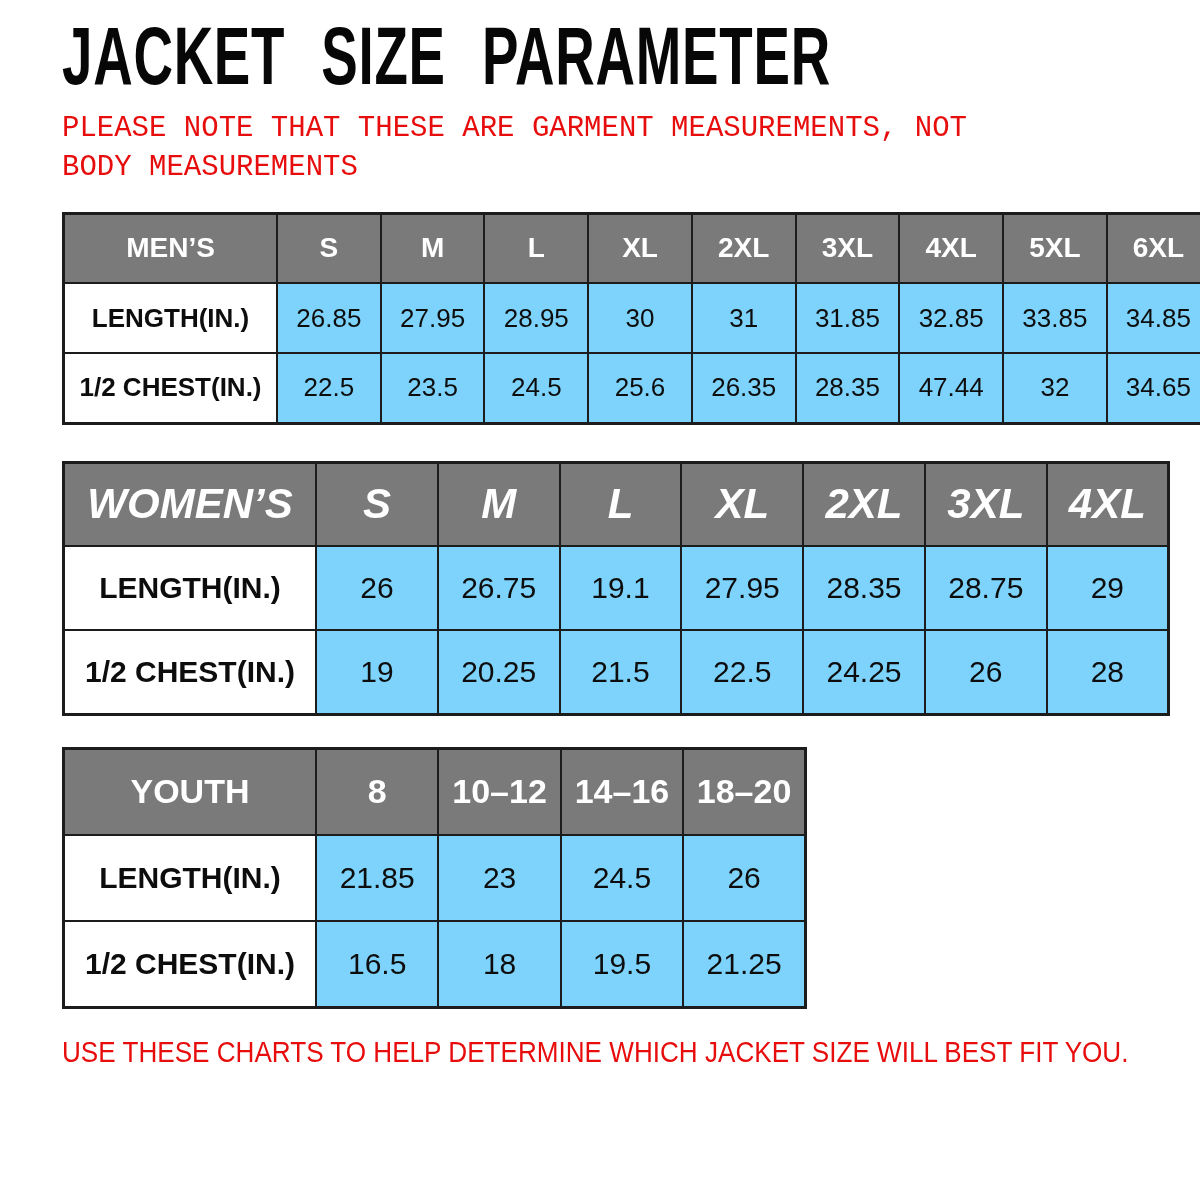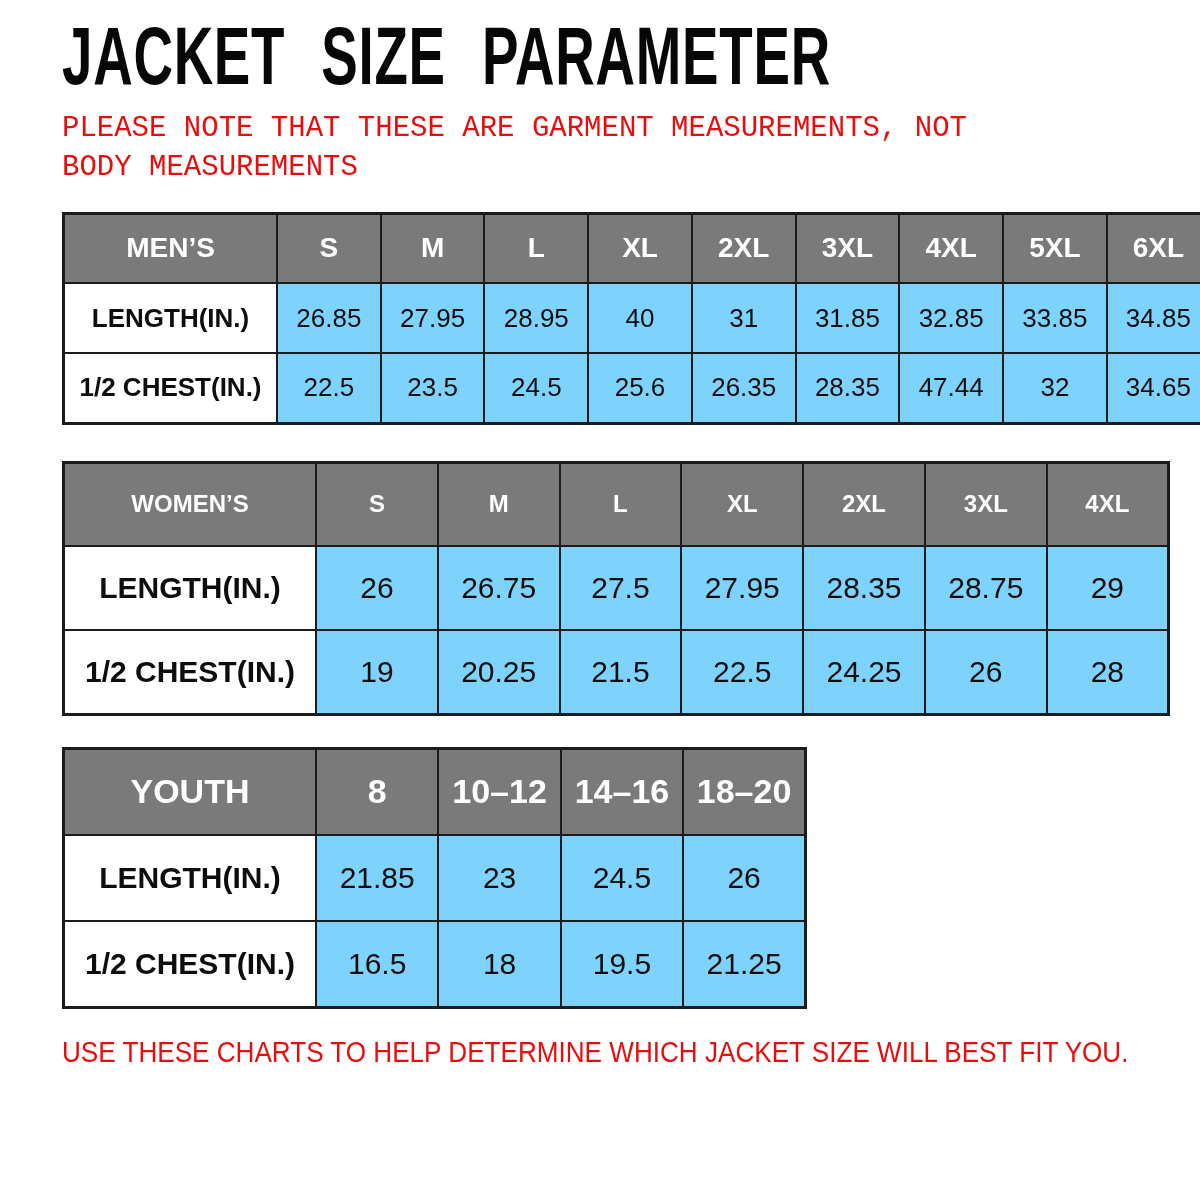--- a/index.html
+++ b/index.html
@@ -28,21 +28,21 @@
   .size-table thead th{background:#7a7a7a;color:#ffffff;font-weight:bold;}
   .size-table tbody th{background:#ffffff;font-weight:bold;color:#0d0d0d;}
   .size-table td{font-weight:400;color:#0d0d0d;}
 
   .men{width:1150px;margin-top:24px;}
   .men thead tr{height:70px;font-size:28px;}
   .men tbody tr{height:70px;font-size:26px;}
   .men .label-col{width:211px;}
 
   .women{width:1108px;margin-top:36px;}
-  .women thead tr{height:84px;font-size:24px;}
+  .women thead tr{height:84px;font-size:42px;font-style:italic;}
   .women tbody tr{height:84px;font-size:30px;}
   .women .label-col{width:250px;}
 
   .youth{width:745px;margin-top:31px;}
   .youth thead tr{height:87px;font-size:34px;}
   .youth tbody tr{height:86px;font-size:30px;}
   .youth .label-col{width:250px;}
 
   .footer-note{
     color:var(--red);width:1165px;margin-top:32px;
@@ -76,21 +76,21 @@
           <th>5XL</th>
           <th>6XL</th>
         </tr>
       </thead>
       <tbody>
         <tr>
           <th class="label-col">LENGTH(IN.)</th>
           <td>26.85</td>
           <td>27.95</td>
           <td>28.95</td>
-          <td>40</td>
+          <td>30</td>
           <td>31</td>
           <td>31.85</td>
           <td>32.85</td>
           <td>33.85</td>
           <td>34.85</td>
         </tr>
         <tr>
           <th class="label-col">1/2 CHEST(IN.)</th>
           <td>22.5</td>
           <td>23.5</td>
@@ -116,21 +116,21 @@
           <th>2XL</th>
           <th>3XL</th>
           <th>4XL</th>
         </tr>
       </thead>
       <tbody>
         <tr>
           <th class="label-col">LENGTH(IN.)</th>
           <td>26</td>
           <td>26.75</td>
-          <td>27.5</td>
+          <td>19.1</td>
           <td>27.95</td>
           <td>28.35</td>
           <td>28.75</td>
           <td>29</td>
         </tr>
         <tr>
           <th class="label-col">1/2 CHEST(IN.)</th>
           <td>19</td>
           <td>20.25</td>
           <td>21.5</td>

